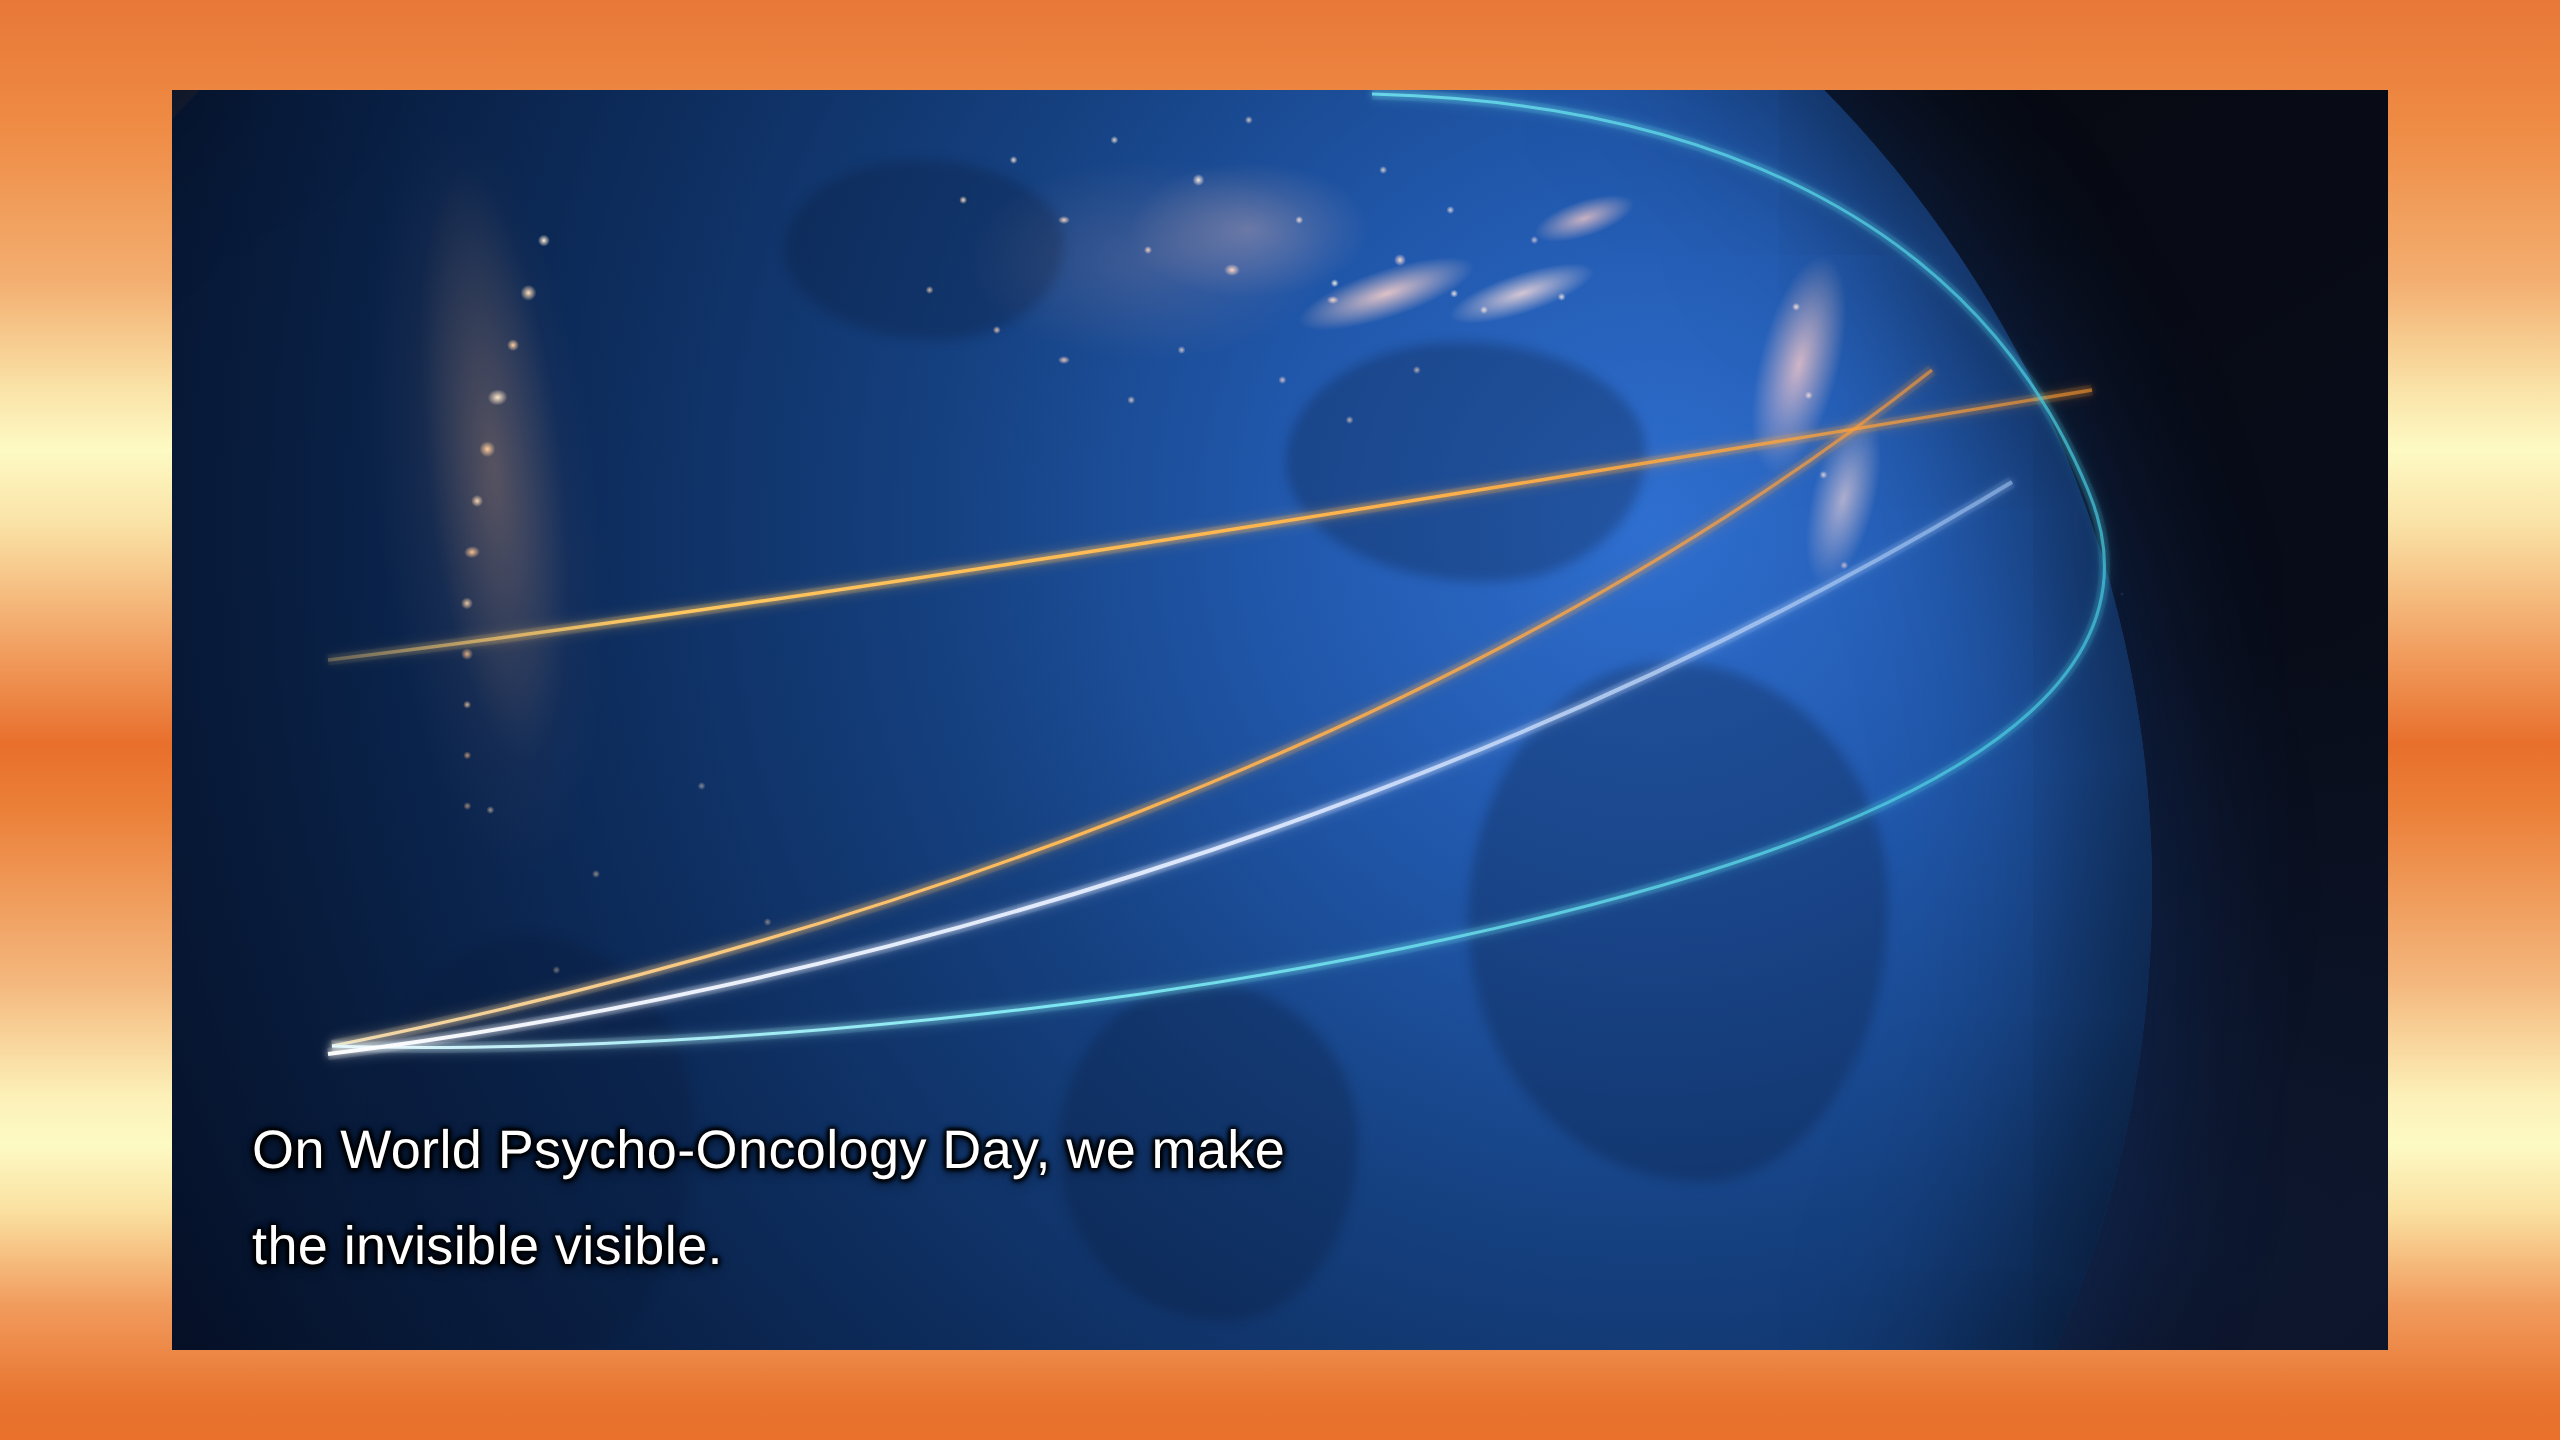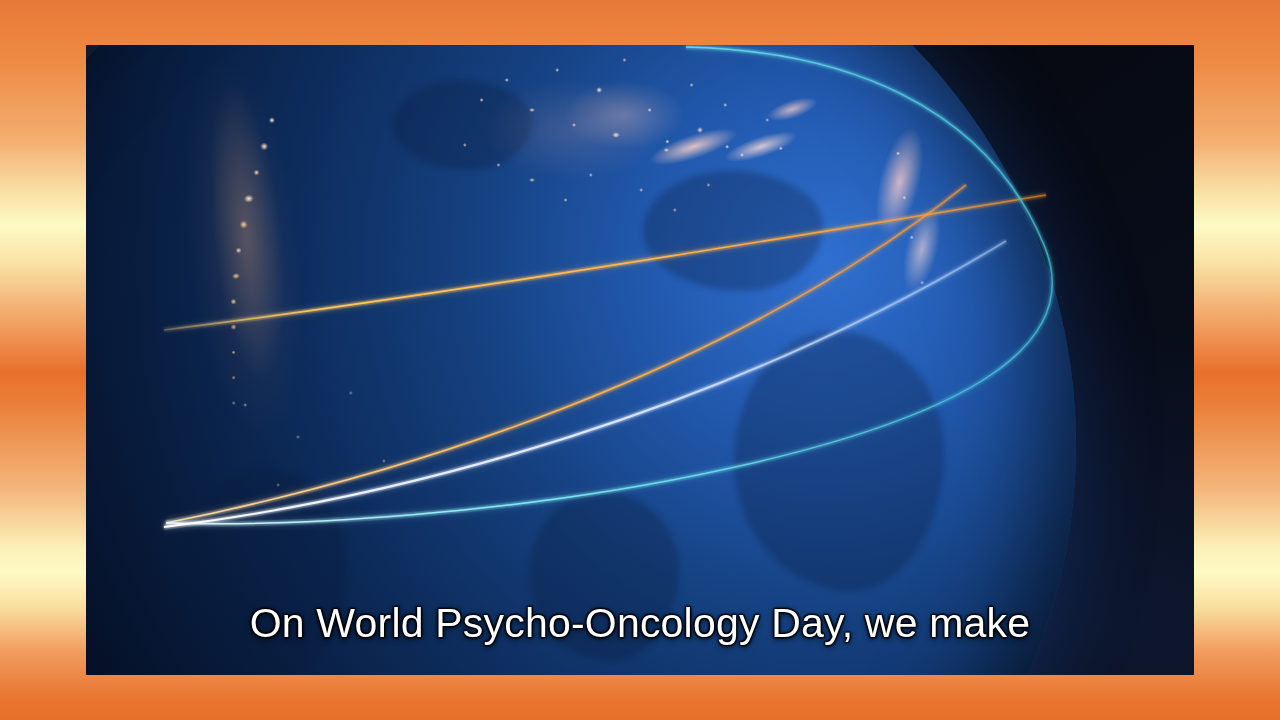--- a/index.html
+++ b/index.html
@@ -242,23 +242,23 @@
     inset: 0;
     pointer-events: none;
   }
 
   
   #caption {
     position: absolute;
     left: 0;
     right: 0;
     bottom: 28px;
-    text-align: center;
+    text-align: left;
     color: #ffffff;
-    font-size: 41px;
+    font-size: 27px;
     line-height: 48px;
     font-weight: 400;
     letter-spacing: .2px;
     text-shadow:
       0 0 2px rgba(0,0,0,.95),
       1px 1px 2px rgba(0,0,0,.95),
      -1px 1px 2px rgba(0,0,0,.9),
       1px -1px 2px rgba(0,0,0,.9),
      -1px -1px 2px rgba(0,0,0,.9),
       0 2px 6px rgba(0,0,0,.8);
@@ -353,16 +353,17 @@
       </g>
 
       <g>
         <path d="M 78 482 C 320 452, 640 366, 920 196" fill="none" stroke="url(#gWhite)" stroke-width="6" opacity="0.16" filter="url(#glowSoft)"></path>
         <path d="M 78 482 C 320 452, 640 366, 920 196" fill="none" stroke="url(#gWhite)" stroke-width="2" filter="url(#glowTight)"></path>
       </g>
     </svg>
 
     <div id="caption">
       <span class="line">On World Psycho-Oncology Day, we make</span>
+      <span class="line">the invisible visible.</span>
     </div>
 
   </div>
 </div>
 
 </body></html>

